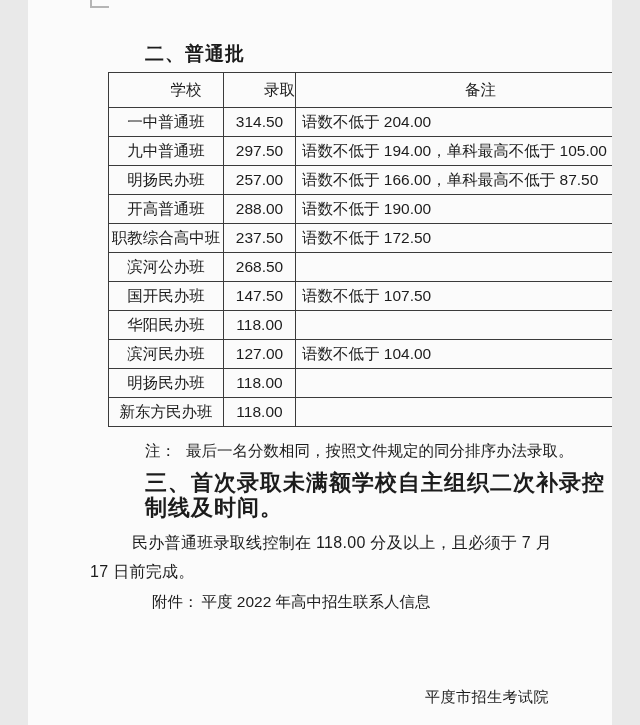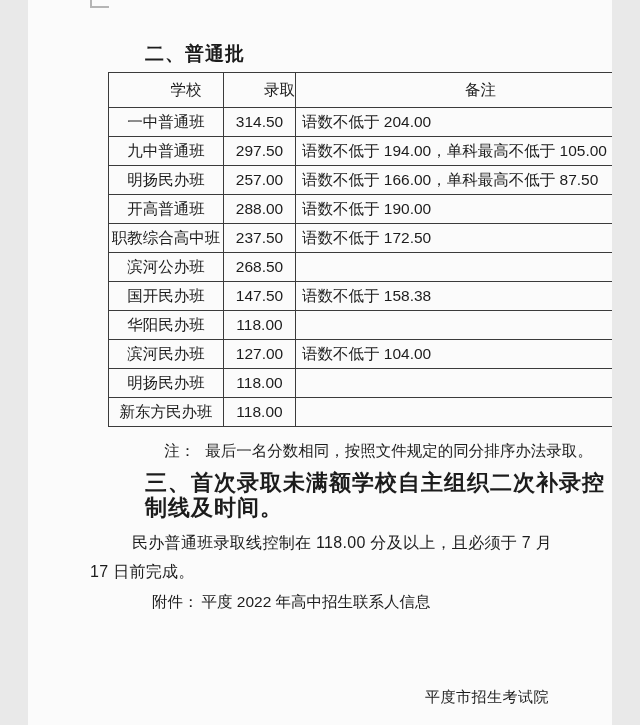--- a/index.html
+++ b/index.html
@@ -59,21 +59,20 @@
     padding-left: 6px;
   }
   col.c-school { width: 115px; }
   col.c-score  { width: 72px;  }
   col.c-remark { width: 330px; }
 
   .note {
     margin: 14px 0 0 117px;
     font-size: 15.5px;
     line-height: 20px;
-    text-align: center;
   }
   .note .note-label { margin-right: 10px; }
 
   .sec3-title {
     margin: 9px 0 0 117px;
     font-size: 22px;
     font-weight: 700;
     letter-spacing: 1px;
     line-height: 25px;
   }
@@ -153,21 +152,21 @@
         <td class="remark">语数不低于 172.50</td>
       </tr>
       <tr>
         <td class="school">滨河公办班</td>
         <td class="score">268.50</td>
         <td class="remark"></td>
       </tr>
       <tr>
         <td class="school">国开民办班</td>
         <td class="score">147.50</td>
-        <td class="remark">语数不低于 158.38</td>
+        <td class="remark">语数不低于 107.50</td>
       </tr>
       <tr>
         <td class="school">华阳民办班</td>
         <td class="score">118.00</td>
         <td class="remark"></td>
       </tr>
       <tr>
         <td class="school">滨河民办班</td>
         <td class="score">127.00</td>
         <td class="remark">语数不低于 104.00</td>

